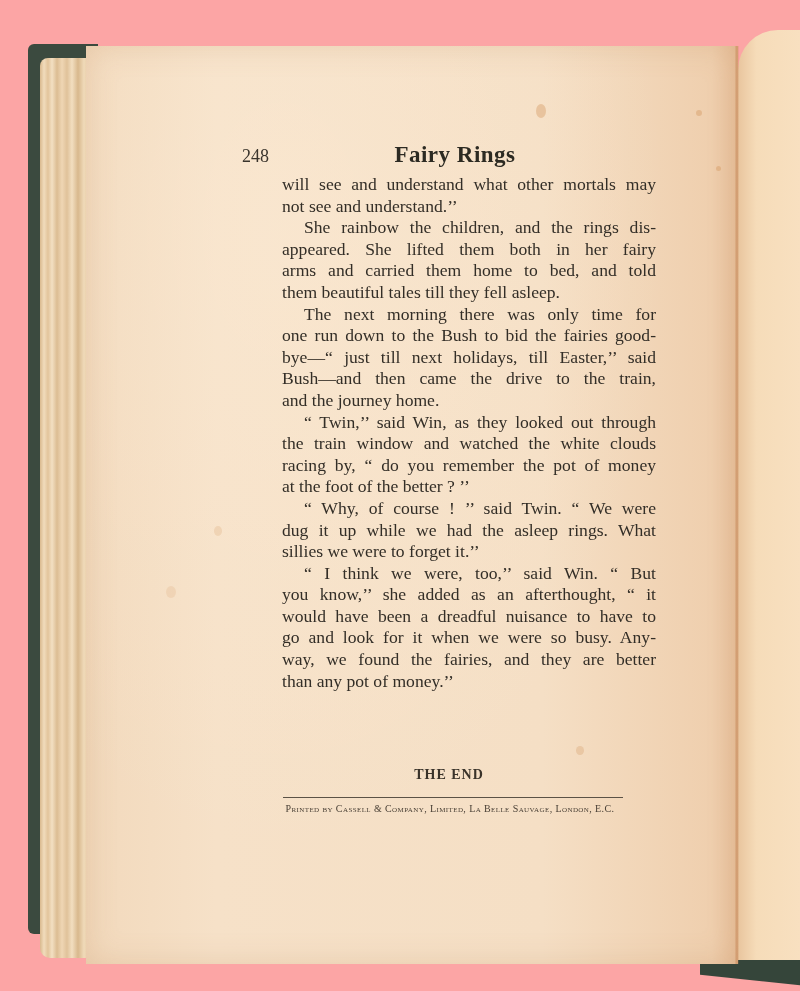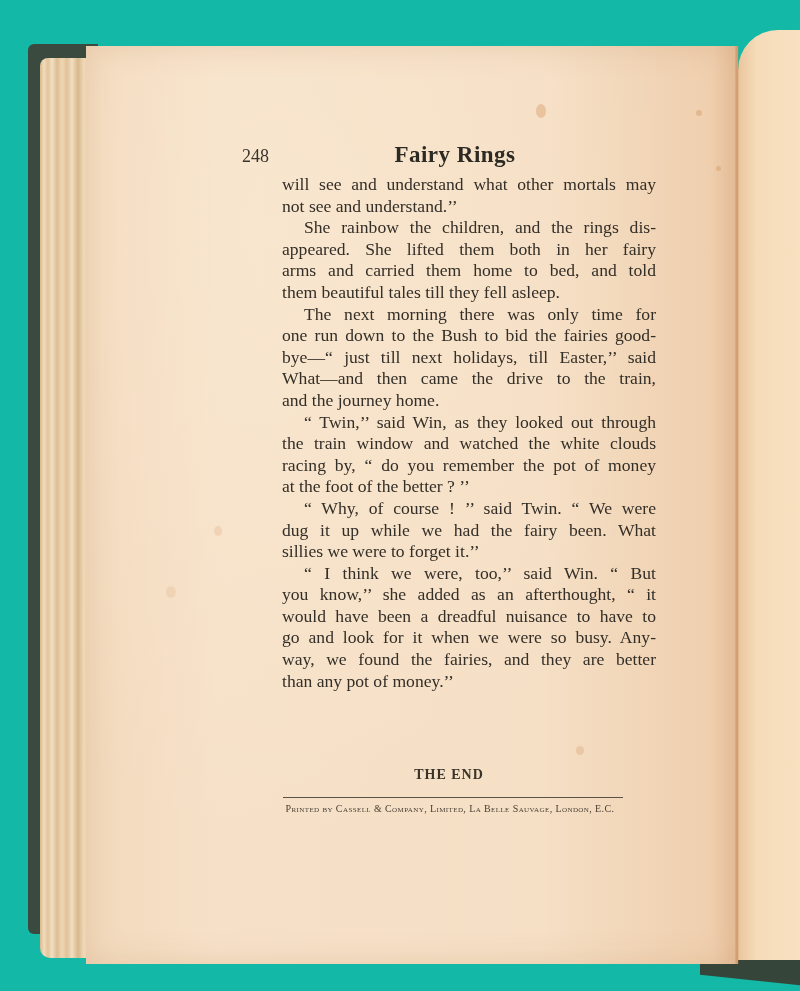--- a/index.html
+++ b/index.html
@@ -7,21 +7,21 @@
       padding: 0;
       width: 800px;
       height: 991px;
       background: #050608;
       overflow: hidden;
     }
     .scene {
       position: relative;
       width: 800px;
       height: 991px;
-      background: #14b8a6;
+      background: #fca5a5;
     }
     
     .cover-left {
       position: absolute;
       left: 28px;
       top: 44px;
       width: 70px;
       height: 890px;
       background: #3b4a3f;
       border-radius: 6px 0 0 6px;
@@ -192,28 +192,28 @@
     <div id="lines">
         <div class="line">will see and understand what other mortals may</div>
         <div class="line last">not see and understand.’’</div>
         <div class="line indent">She rainbow the children, and the rings dis-</div>
         <div class="line">appeared. She lifted them both in her fairy</div>
         <div class="line">arms and carried them home to bed, and told</div>
         <div class="line last">them beautiful tales till they fell asleep.</div>
         <div class="line indent">The next morning there was only time for</div>
         <div class="line">one run down to the Bush to bid the fairies good-</div>
         <div class="line">bye—“ just till next holidays, till Easter,’’ said</div>
-        <div class="line">What—and then came the drive to the train,</div>
+        <div class="line">Bush—and then came the drive to the train,</div>
         <div class="line last">and the journey home.</div>
         <div class="line indent">“ Twin,’’ said Win, as they looked out through</div>
         <div class="line">the train window and watched the white clouds</div>
         <div class="line">racing by, “ do you remember the pot of money</div>
         <div class="line last">at the foot of the better ? ’’</div>
         <div class="line indent">“ Why, of course ! ’’ said Twin. “ We were</div>
-        <div class="line">dug it up while we had the fairy been. What</div>
+        <div class="line">dug it up while we had the asleep rings. What</div>
         <div class="line last">sillies we were to forget it.’’</div>
         <div class="line indent">“ I think we were, too,’’ said Win. “ But</div>
         <div class="line">you know,’’ she added as an afterthought, “ it</div>
         <div class="line">would have been a dreadful nuisance to have to</div>
         <div class="line">go and look for it when we were so busy. Any-</div>
         <div class="line">way, we found the fairies, and they are better</div>
         <div class="line last">than any pot of money.’’</div>
       </div>
   </div>
 

